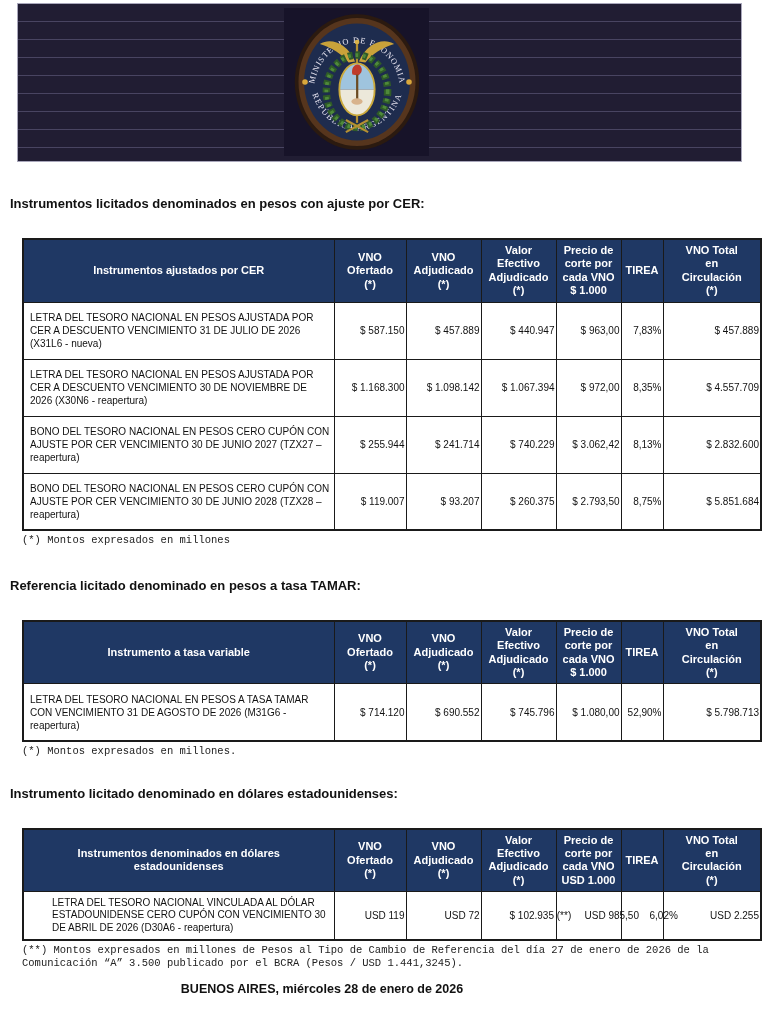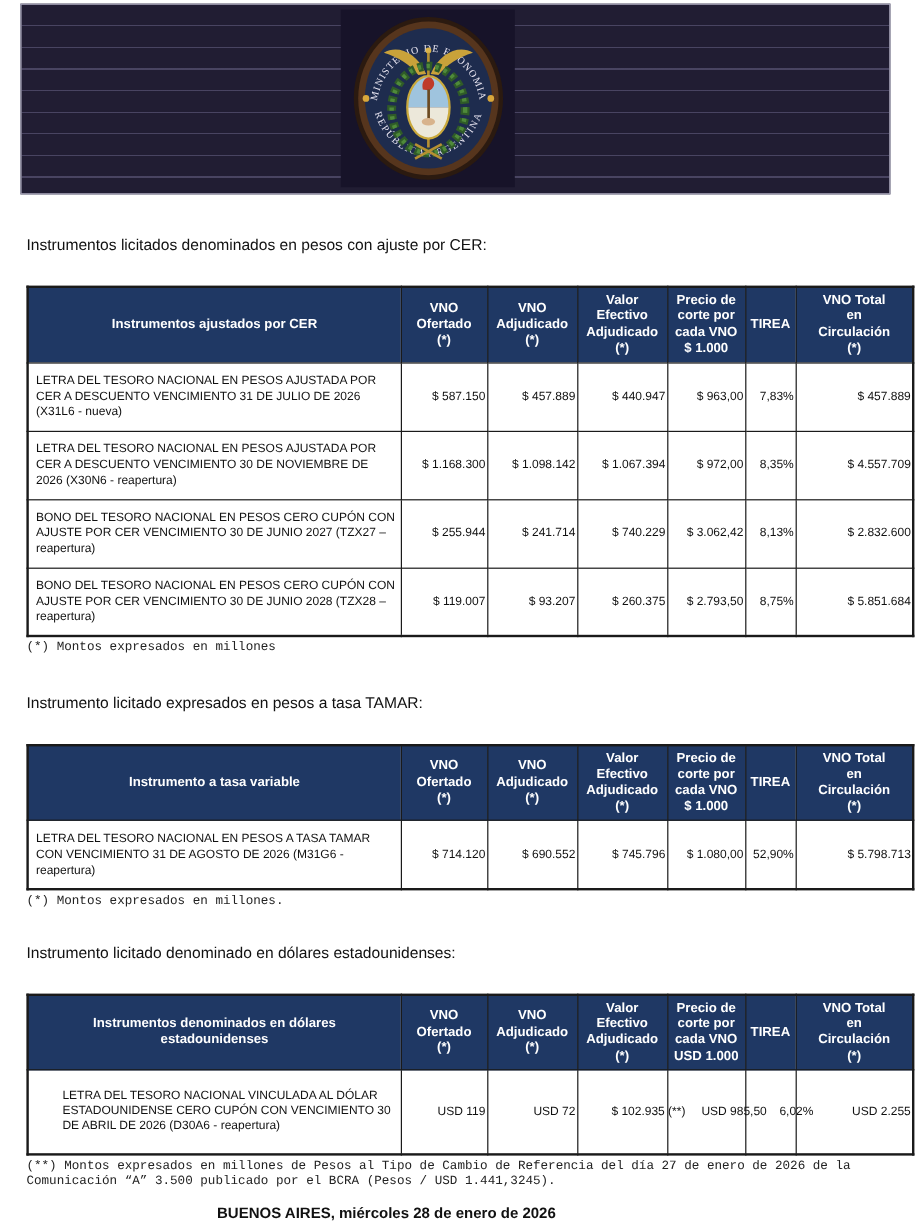--- a/index.html
+++ b/index.html
@@ -19,21 +19,21 @@
       rgba(137,131,173,.38) 17px, rgba(137,131,173,.38) 18px);
     border:1px solid #a9a7bb;
   }
   .logo-box {
     position:absolute; left:266px; top:4px; width:145px; height:148px;
     background:#171329; display:flex; align-items:center; justify-content:center;
   }
 
   
   .section-title {
-    margin-left:22px; font-size:13px; font-weight:normal; color:#111;
+    margin-left:10px; font-size:13px; font-weight:bold; color:#111;
   }
   .t1 { margin-top:34px; }
   .t2 { margin-top:30px; }
   .t3 { margin-top:27px; }
   .footnote {
     margin:3px 0 0 22px; font-size:10.5px; color:#222; width:722px; line-height:1.3;font-family:Liberation Mono, monospace;
   }
 
   
   table.data-table {
@@ -48,21 +48,21 @@
     background:#1F3864; color:#fff; font-weight:bold; font-size:11px;
     text-align:center; vertical-align:middle; line-height:1.22;
     white-space:pre-line; padding:4px 1px; height:56px;
   }
   .data-table td { font-size:10px; vertical-align:middle; height:57px; }
   td.desc { text-align:left; padding:3px 4px 3px 6px; line-height:1.3; }
   td.num  { text-align:right; white-space:nowrap; padding:1px; }
   .c1{width:311px;} .c2{width:72px;} .c3{width:75px;} .c4{width:75px;}
   .c5{width:65px;} .c6{width:42px;} .c7{width:98px;}
   #usd-table th { height:60px; }
-  #usd-table td { height:70px;padding-left:28px; }
+  #usd-table td { height:48px;padding-left:28px; }
   #usd-table td.desc { line-height:1.25; }
 
   
   .footer { margin-top:10px; text-align:center; width:644px; }
   .footer div { font-size:12.5px; font-weight:bold; line-height:1.35; }
 </style>
 </head>
 <body>
 
 <div class="banner">
@@ -171,21 +171,21 @@
       <td class="num">$ 93.207</td>
       <td class="num">$ 260.375</td>
       <td class="num">$ 2.793,50</td>
       <td class="num">8,75%</td>
       <td class="num">$ 5.851.684</td>
     </tr>
   </tbody>
 </table>
 <div class="footnote">(*) Montos expresados en millones</div>
 
-<div class="section-title t2">Instrumento licitado expresados en pesos a tasa TAMAR:</div>
+<div class="section-title t2">Referencia licitado denominado en pesos a tasa TAMAR:</div>
 
 <table class="data-table m2" id="tamar-table">
   <thead>
     <tr>
       <th class="c1">Instrumento a tasa variable</th>
       <th class="c2">VNO
 Ofertado
 (*)</th>
       <th class="c3">VNO
 Adjudicado

